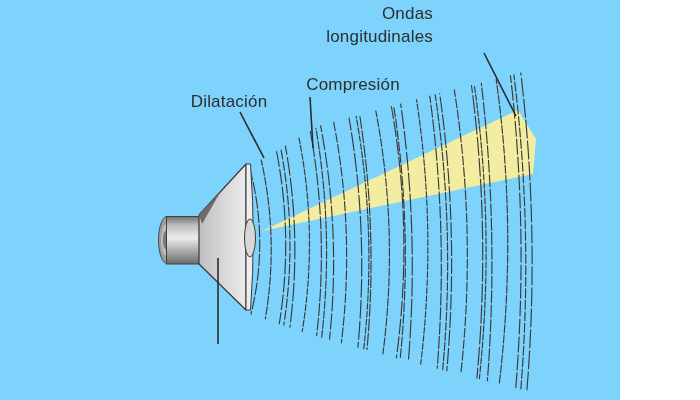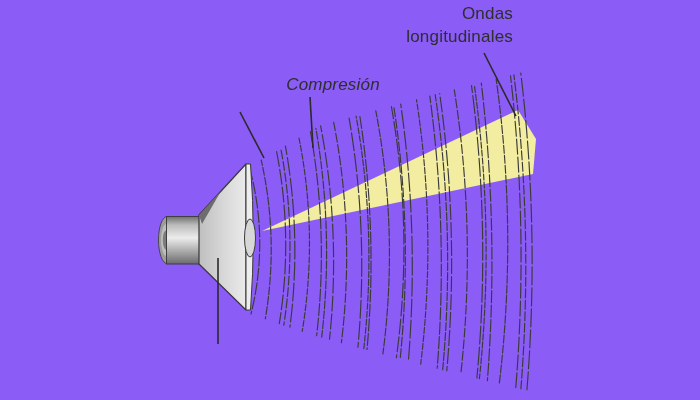--- a/index.html
+++ b/index.html
@@ -1,17 +1,17 @@
 <!DOCTYPE html>
 <html><head>
 <meta charset="utf-8">
 <style>
   html,body{margin:0;padding:0;background:#fff;}
   .stage{
-    position:relative;width:700px;height:400px;background:#8b5cf6;overflow:hidden;
+    position:relative;width:620px;height:400px;background:#7dd3fc;overflow:hidden;
     font-family:"Liberation Sans","DejaVu Sans",sans-serif;
   }
   .stage svg{position:absolute;left:0;top:0;}
   .diagram-label{
     position:absolute;font-size:17px;line-height:23px;color:#2e2e2e;
     white-space:nowrap;letter-spacing:0.2px;
   }
   .centered{transform:translateX(-50%);}
   .right-aligned{text-align:right;}
 </style>
@@ -87,16 +87,17 @@
         <line x1="240" y1="112" x2="264" y2="158" stroke="#2b2b2b" stroke-width="1.6"></line>
         <line x1="218" y1="258" x2="218" y2="344" stroke="#2b2b2b" stroke-width="1.6"></line>
       </g>
   </svg>
 
   <div class="diagram-label right-aligned" style="right: 187px; top: 2px; color: rgb(46, 46, 46);">
     <div>Ondas</div>
     <div>longitudinales</div>
   </div>
 
+  <div class="diagram-label centered" style="left: 229px; top: 90px; color: rgb(46, 46, 46);">Dilatación</div>
 
-  <div class="diagram-label centered" style="left: 333px; top: 73px; color: rgb(46, 46, 46); font-style: italic;">Compresión</div>
+  <div class="diagram-label centered" style="left: 353px; top: 73px; color: rgb(46, 46, 46);">Compresión</div>
 
 </div>
 
 </body></html>

